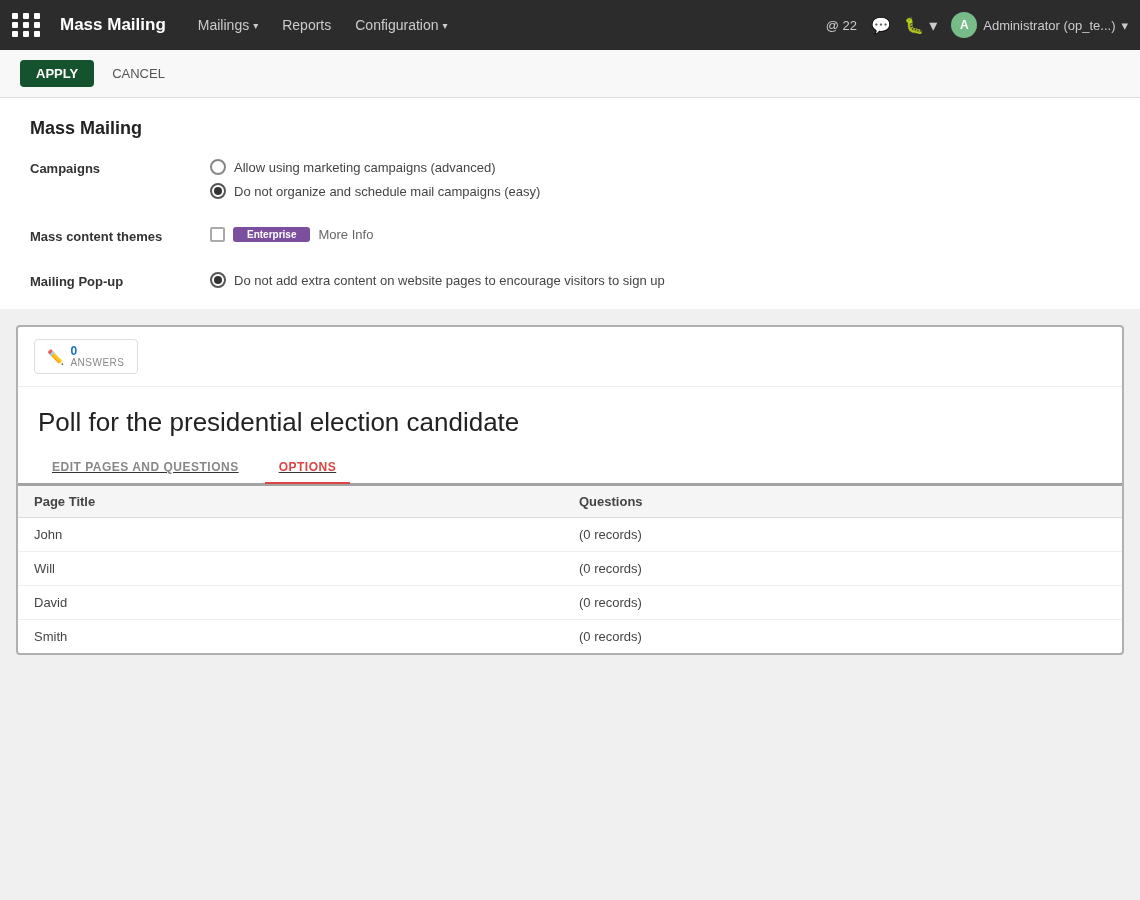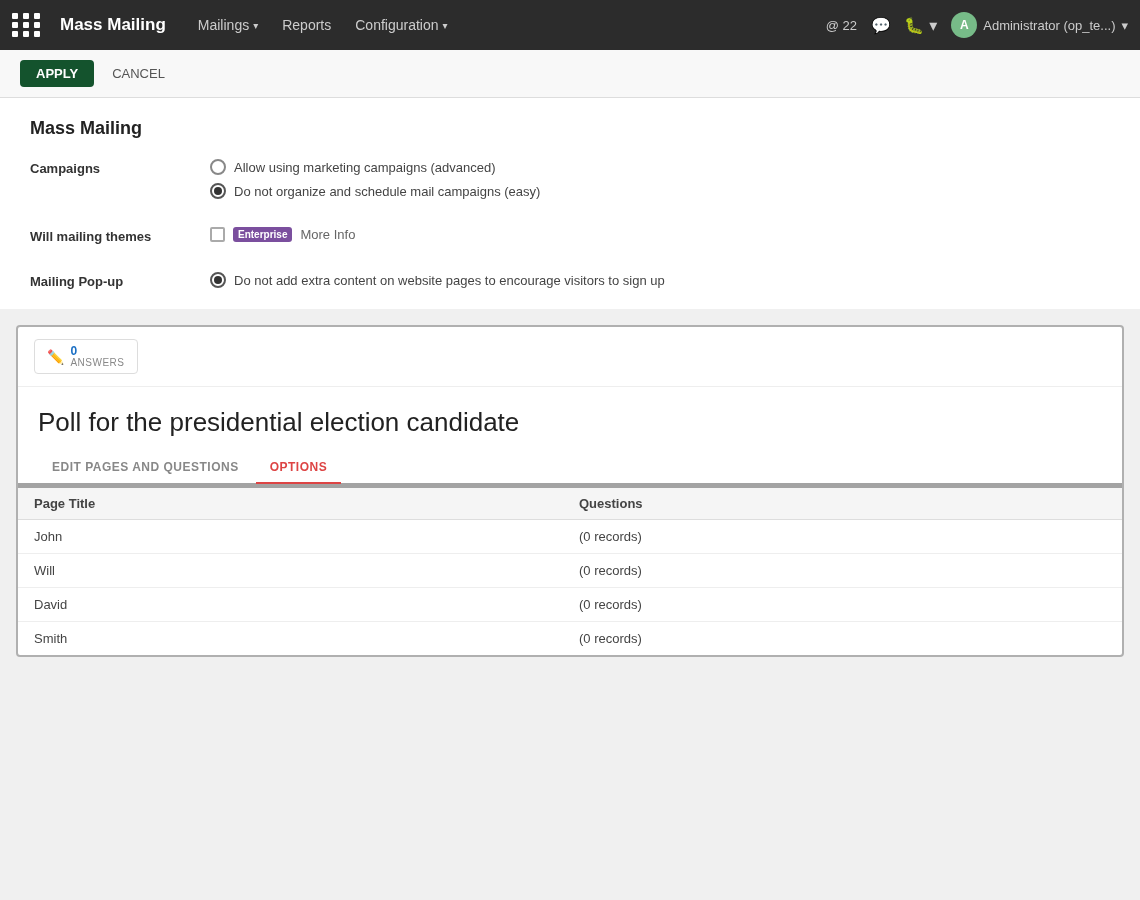--- a/index.html
+++ b/index.html
@@ -170,21 +170,21 @@
       border: 2px solid #aaa;
       border-radius: 2px;
       flex-shrink: 0;
     }
 
     .enterprise-badge {
       background: #7B4F9E;
       color: #fff;
       font-size: 10px;
       font-weight: 700;
-      padding: 2px 5px;
+      padding: 2px 14px;
       border-radius: 3px;
     }
 
     .more-info-link {
       color: #666;
       font-size: 13px;
     }
 
     
     .bottom-panel {
@@ -235,23 +235,24 @@
 
     .poll-title {
       font-size: 26px;
       font-weight: 400;
       padding: 20px 20px 14px 20px;
       color: #222;
     }
 
     .tabs-bar {
       display: flex;
-      border-bottom: 5px solid #a3a3a3;
+      border-bottom: 3px solid #a3a3a3;
       padding: 0 20px;
-      gap: 3px;
+      gap: 12px;
+      text-decoration: underline;
     }
     .tab {
       padding: 8px 14px;
       font-size: 12px;
       font-weight: 600;
       text-transform: uppercase;
       letter-spacing: 0.5px;
       color: #888;
       cursor: pointer;
       border-bottom: 2px solid transparent;
@@ -344,21 +345,21 @@
           <span>Allow using marketing campaigns (advanced)</span>
         </label>
         <label class="radio-option">
           <div class="radio-circle selected"></div>
           <span>Do not organize and schedule mail campaigns (easy)</span>
         </label>
       </div>
     </div>
 
     <div class="form-row">
-      <div class="form-label">Will mailing themes</div>
+      <div class="form-label">Mass content themes</div>
       <div class="form-options">
         <div class="checkbox-option">
           <div class="checkbox-box"></div>
           <span class="enterprise-badge">Enterprise</span>
           <span class="more-info-link">More Info</span>
         </div>
       </div>
     </div>
 
     <div class="form-row">

